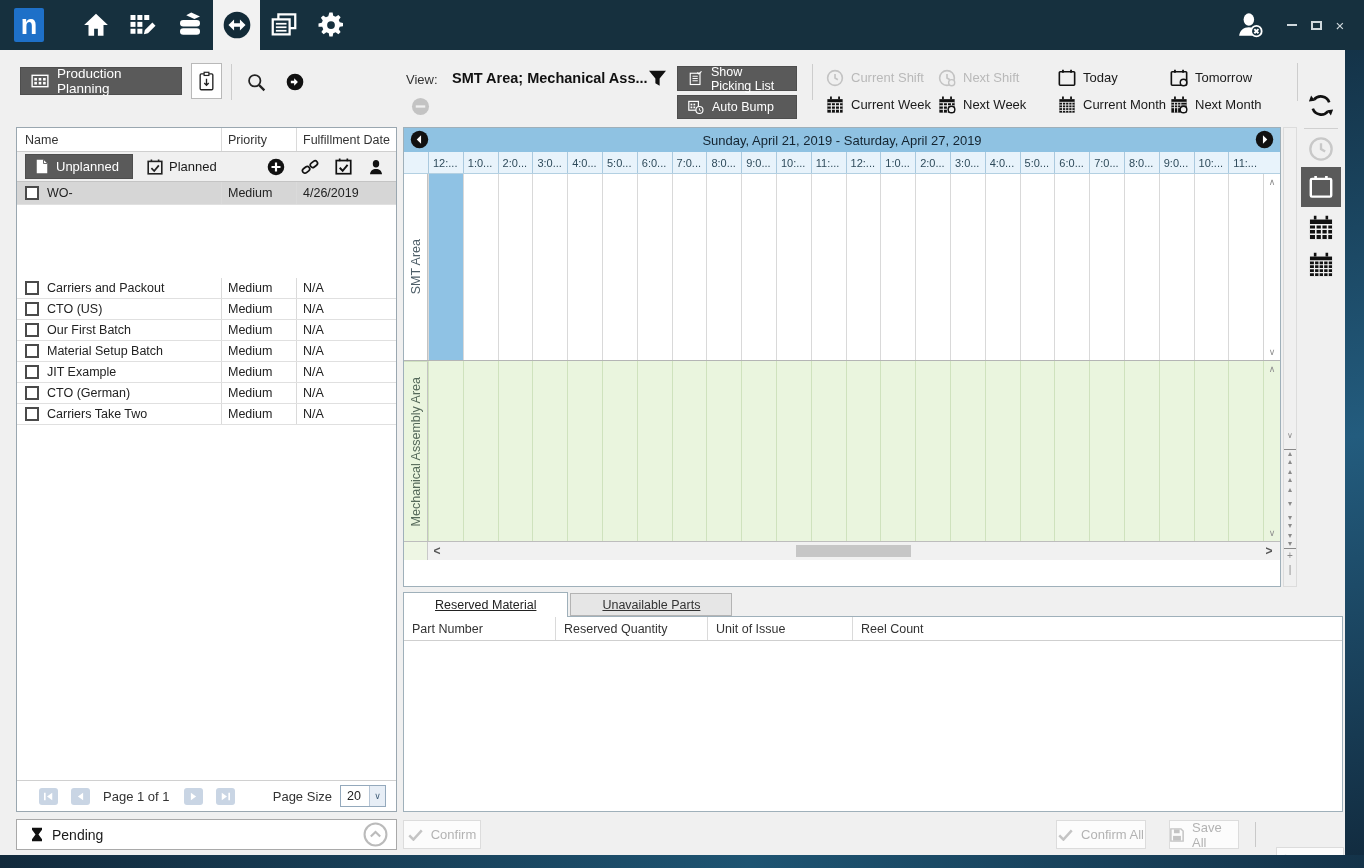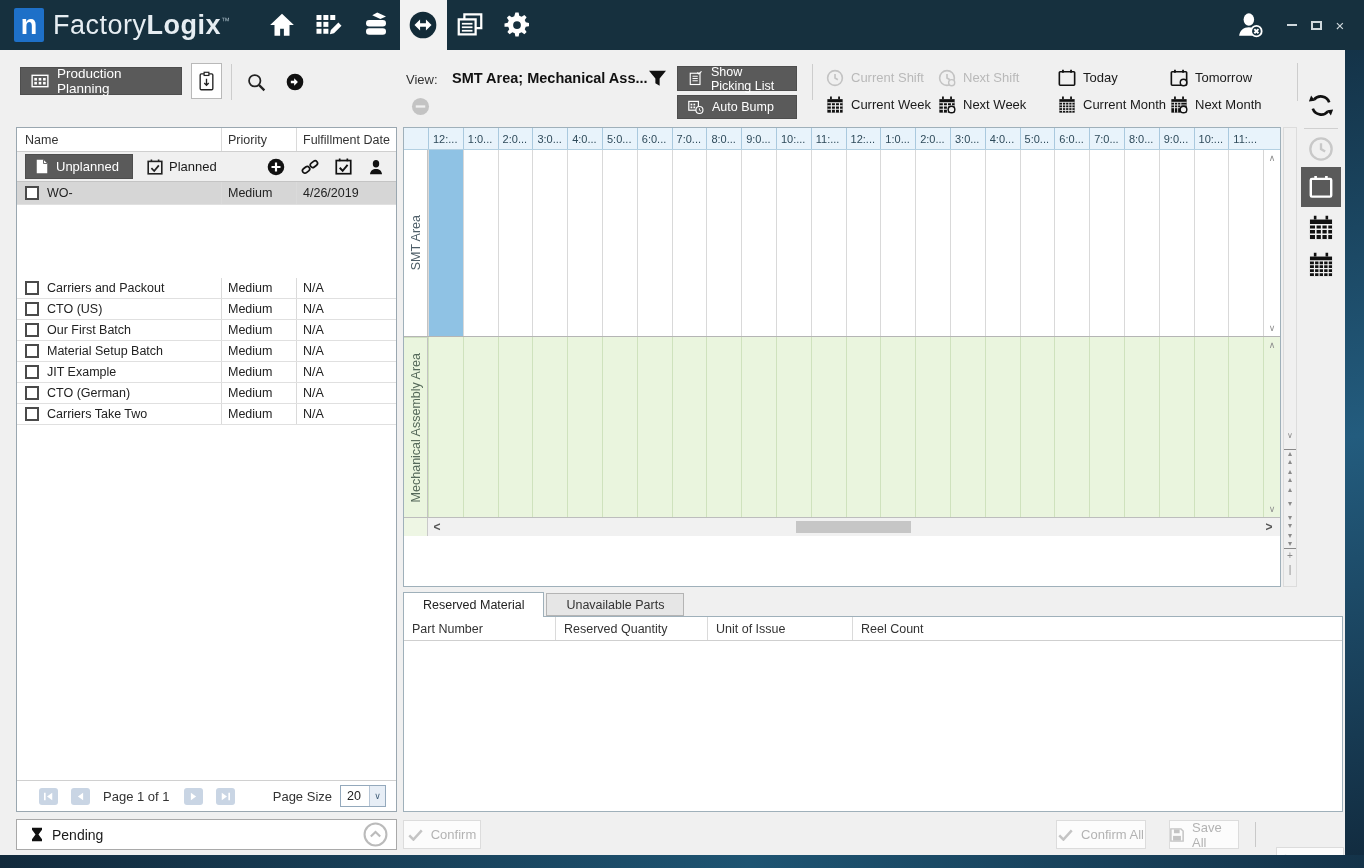--- a/index.html
+++ b/index.html
@@ -134,21 +134,21 @@
 
   
   #right-rail { position:absolute; left:1297px; top:50px; width:48px; height:805px; background:#f0f0f0; }
   .rail-sep-v { position:absolute; left:0; top:13px; width:1px; height:38px; background:#cdcdcd; }
   .rail-item { position:absolute; left:50%; transform:translateX(-50%); cursor:pointer; }
   .rail-sep-h { position:absolute; left:7px; top:78px; width:34px; height:1px; background:#d0d0d0; }
   #rail-day { width:40px; height:40px; background:#5a5a5a; display:flex; align-items:center; justify-content:center; }
 
   
   #bp-tabs { position:absolute; left:403px; top:592px; display:flex; height:24px; font-size:12.5px; }
-  .bp-tab { padding:0 19px; display:flex; align-items:center; cursor:pointer; }
+  .bp-tab { padding:0 31px; display:flex; align-items:center; cursor:pointer;text-decoration:underline; }
   .bp-tab.active { background:#fff; border:1px solid #9fb0ba; border-bottom:none; height:25px; z-index:2; color:#222; }
   .bp-tab.inactive { background:#e6e6e6; border:1px solid #b4b4b4; height:23px; margin-top:1px; margin-left:2px; color:#333; }
   #bp-table { position:absolute; left:403px; top:616px; width:940px; height:196px;
     background:#fff; border:1px solid #9fb0ba; }
   #bt-header { height:24px; display:flex; border-bottom:1px solid #cfcfcf; font-size:12.5px; color:#333; }
   .bt-col { display:flex; align-items:center; padding-left:8px; border-right:1px solid #dadada; }
 
   
   .foot-btn { position:absolute; top:820px; height:29px; background:#fcfcfc; border:1px solid #dcdcdc;
     display:flex; align-items:center; justify-content:center; gap:8px; font-size:13px; color:#b3b3b3; }
@@ -164,21 +164,20 @@
   #edge-bottom { position:absolute; left:0; bottom:0; width:1364px; height:13px;
     background:linear-gradient(90deg,#122a3c 0%,#1e5472 55%,#143349 100%); }
 </style>
 </head>
 <body>
 
 <div id="titlebar">
   <div class="logo-sq">
       <span>n</span>
     </div>
-  <div class="brand"><span class="bf">Factory</span><span class="bl">Logix</span><sup>™</sup></div>
   <div class="nav-tiles">
     <div class="nav-tile">
       <span>
           <svg viewBox="0 0 24 24" width="30" height="30" fill="#fff">
             <path d="M12 3 2.5 12H6v8.5h4.5v-5.5h3v5.5H18V12h3.5z"></path>
           </svg>
         </span>
     </div>
     <div class="nav-tile">
       <span>
@@ -596,20 +595,35 @@
   <span id="pending-label">Pending</span>
   <span id="pending-expand">
       <svg viewBox="0 0 24 24" width="25" height="25">
         <circle cx="12" cy="12" r="10.5" fill="none" stroke="#bbbbbb" stroke-width="2"></circle>
         <path d="M7.5 14 12 9.5 16.5 14" fill="none" stroke="#bbbbbb" stroke-width="2"></path>
       </svg>
     </span>
 </div>
 
 <div id="schedule">
+  <div id="sch-datebar">
+    <span class="date-arrow" id="date-prev">
+        <svg viewBox="0 0 24 24" width="19" height="19">
+          <circle cx="12" cy="12" r="11" fill="#111"></circle>
+          <path d="M14 6.5 8.5 12 14 17.5z" fill="#fff"></path>
+        </svg>
+      </span>
+    <span>Sunday, April 21, 2019 - Saturday, April 27, 2019</span>
+    <span class="date-arrow" id="date-next">
+        <svg viewBox="0 0 24 24" width="19" height="19">
+          <circle cx="12" cy="12" r="11" fill="#111"></circle>
+          <path d="M10 6.5 15.5 12 10 17.5z" fill="#fff"></path>
+        </svg>
+      </span>
+  </div>
   <div id="sch-timerow">
     <div class="t-spacer-l"></div>
     <div class="cells" id="time-cells">
         <div class="time-cell">12:...</div>
         <div class="time-cell">1:0...</div>
         <div class="time-cell">2:0...</div>
         <div class="time-cell">3:0...</div>
         <div class="time-cell">4:0...</div>
         <div class="time-cell">5:0...</div>
         <div class="time-cell">6:0...</div>

